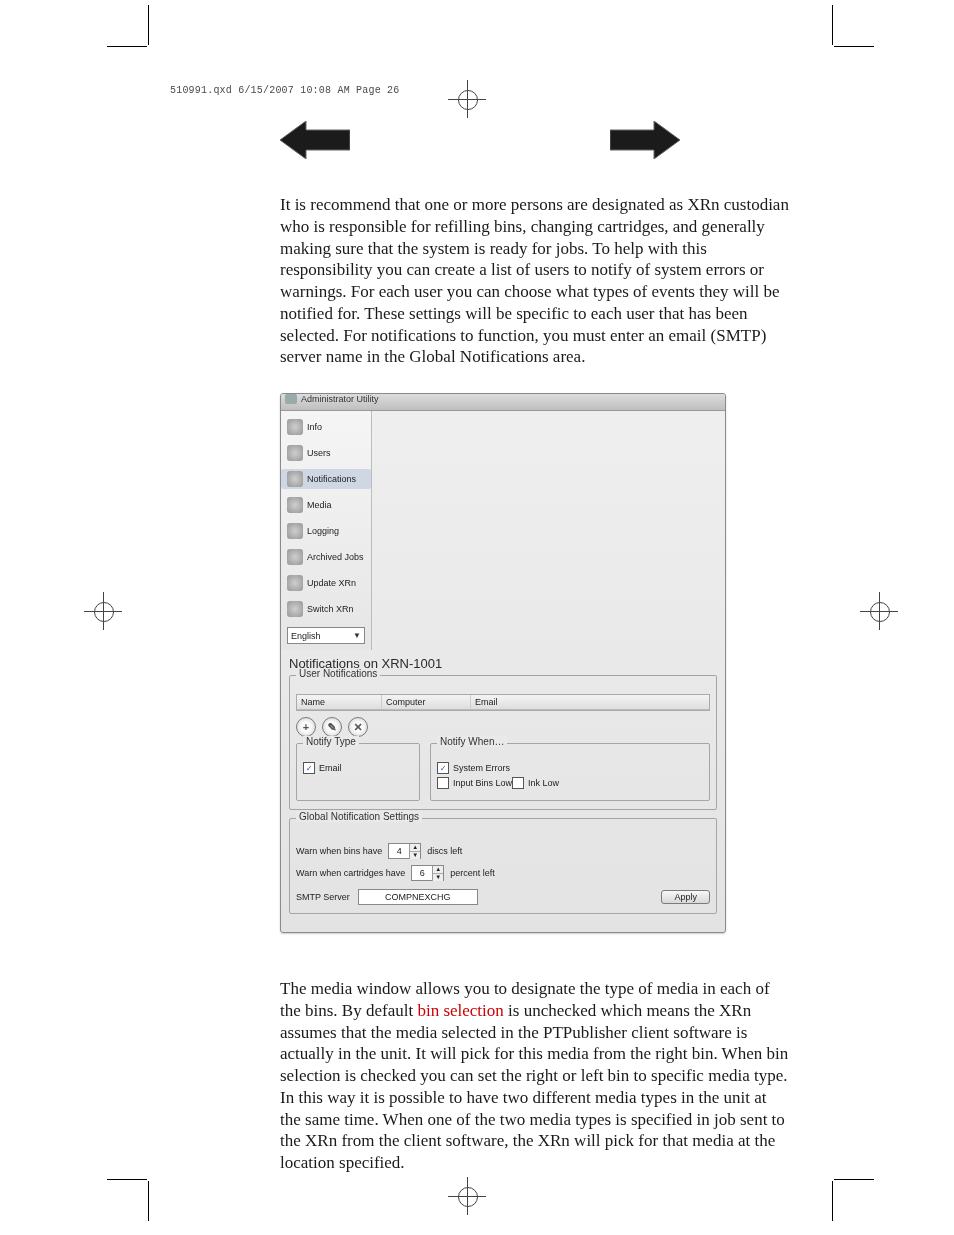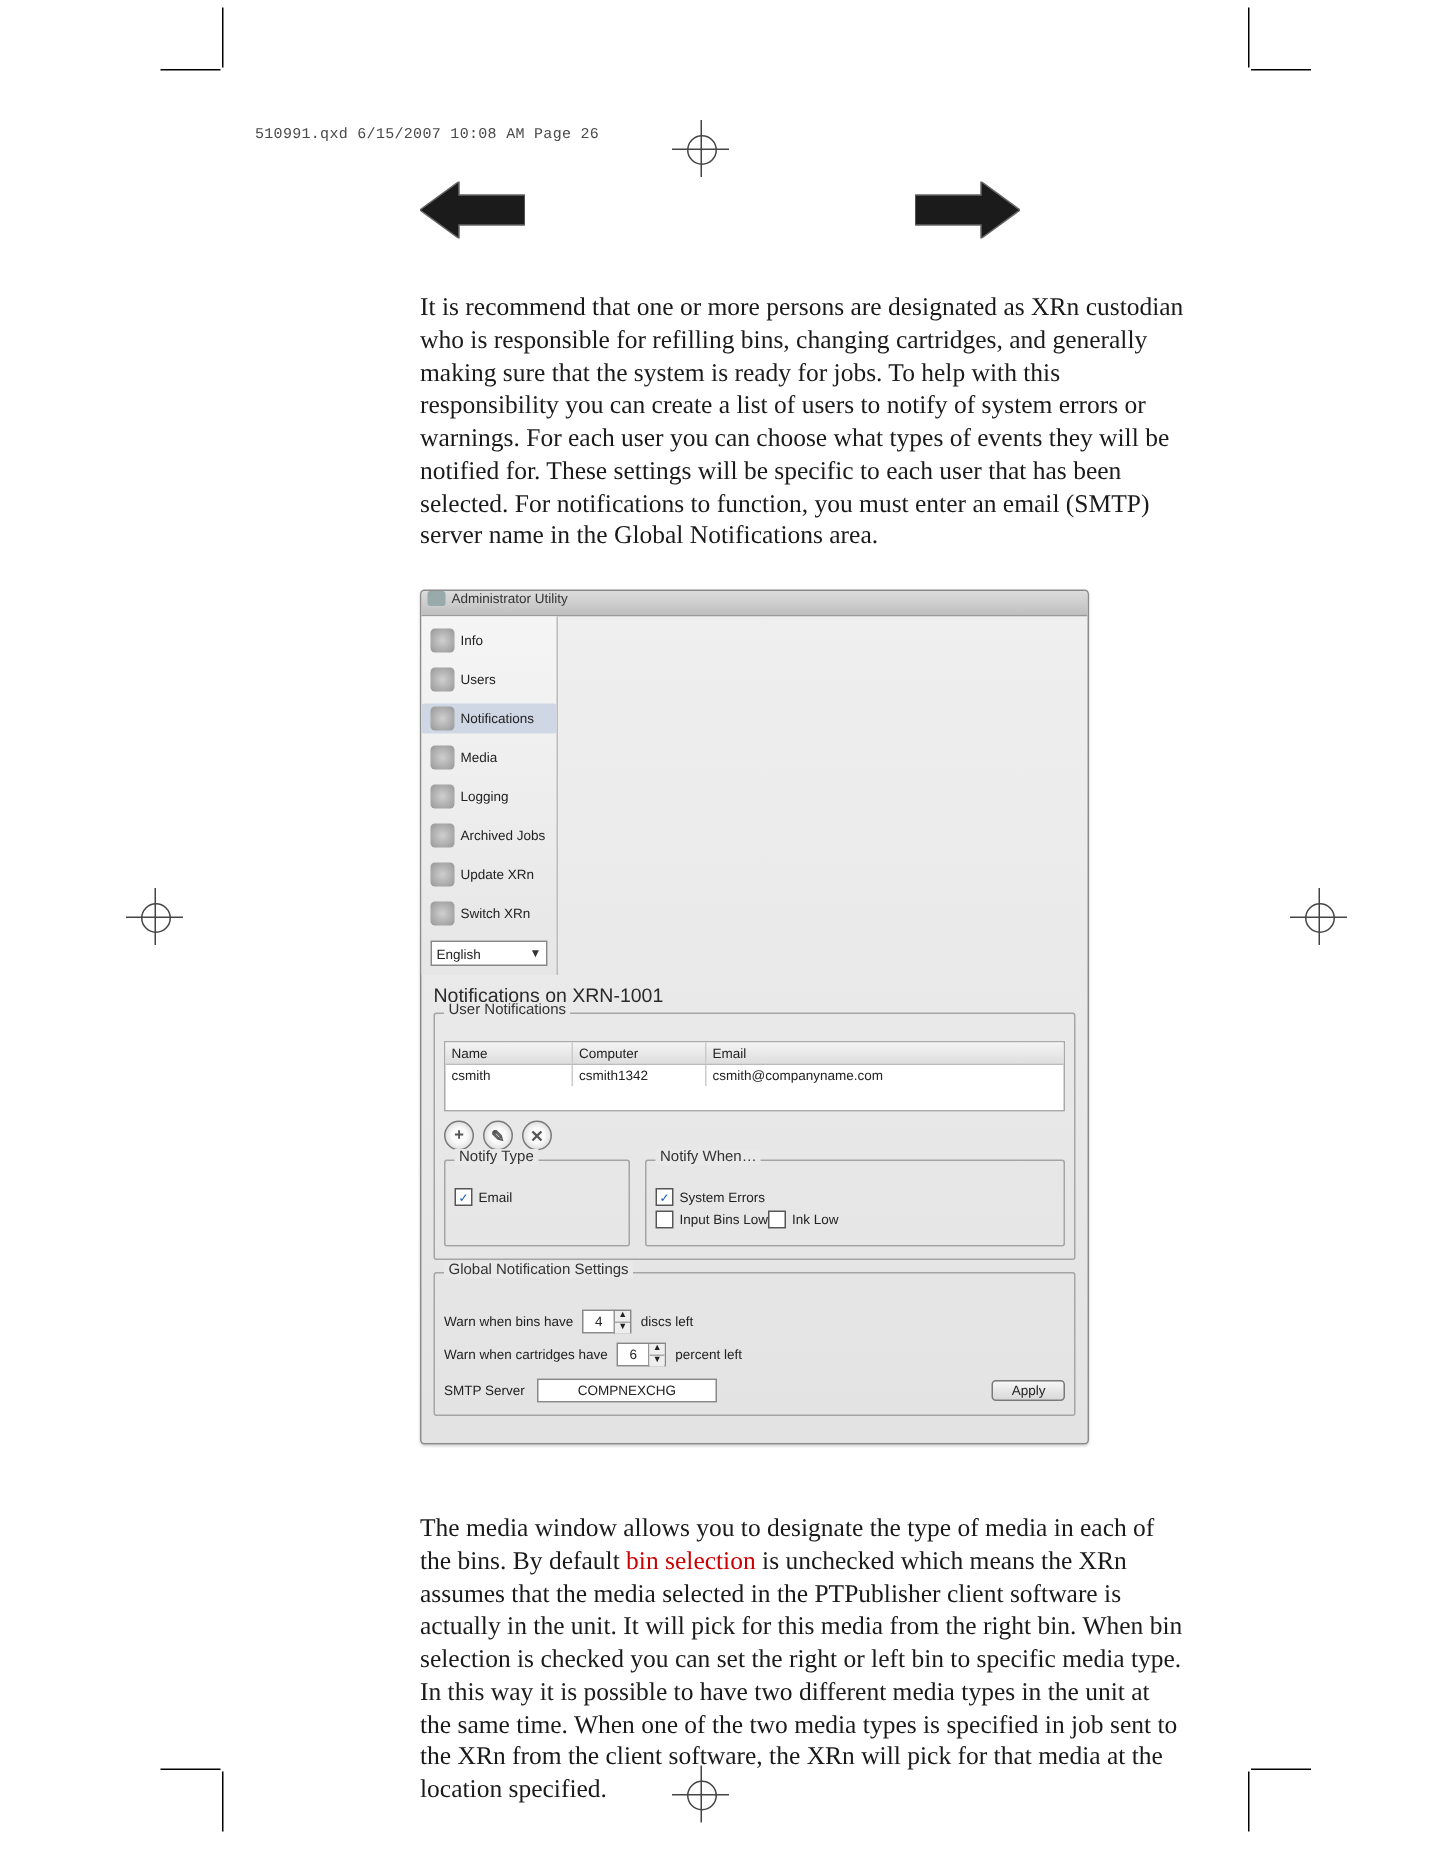--- a/index.html
+++ b/index.html
@@ -352,25 +352,20 @@
 
         <div class="fieldset">
           <span class="legend">User Notifications</span>
 
           <div class="tbl">
             <div class="hdr">
               <div class="col-name">Name</div>
               <div class="col-comp">Computer</div>
               <div class="col-email">Email</div>
             </div>
-            <div class="row">
-              <div class="col-name">csmith</div>
-              <div class="col-comp">csmith1342</div>
-              <div class="col-email">csmith@companyname.com</div>
-            </div>
           </div>
 
           <div class="iconbar">
             <div class="ib">
                 <span>+</span>
               </div>
             <div class="ib">
                 <span>✎</span>
               </div>
             <div class="ib">

